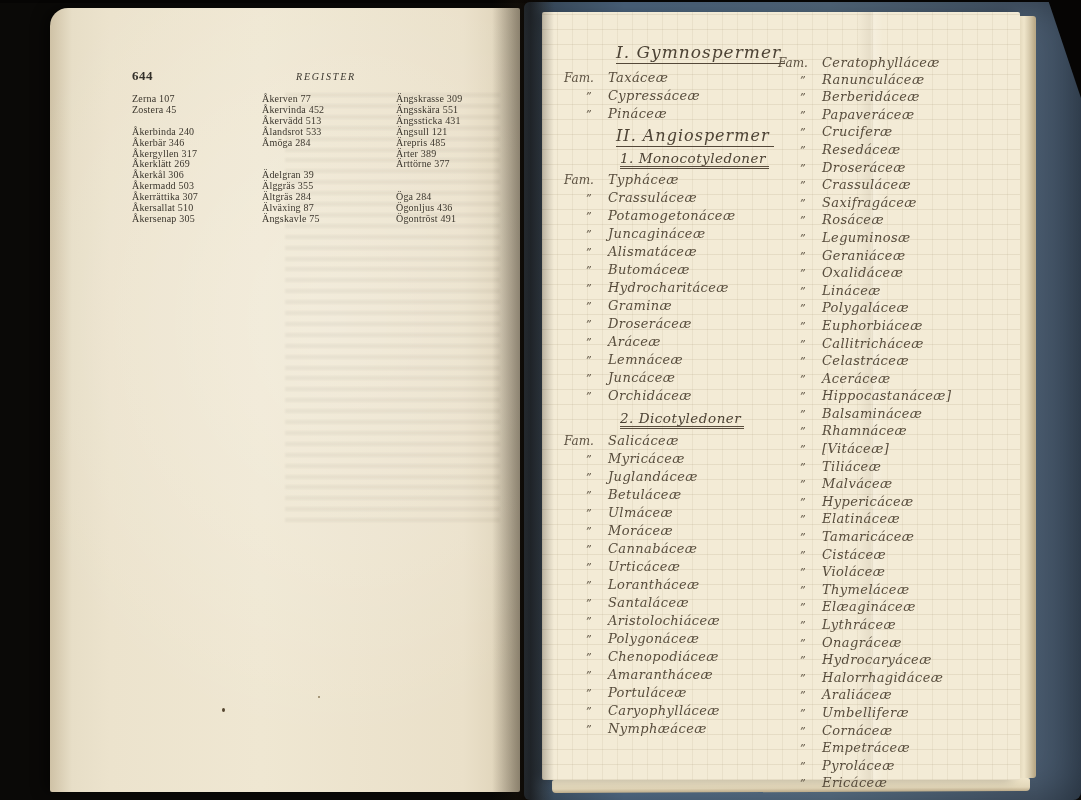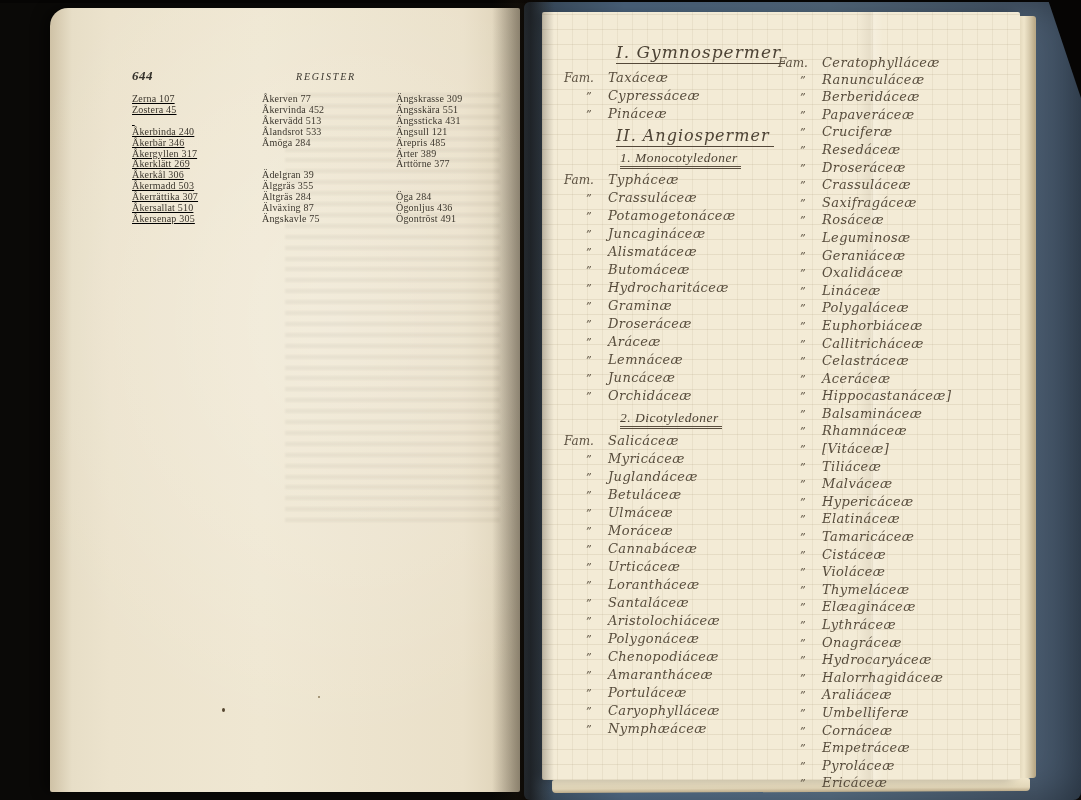--- a/index.html
+++ b/index.html
@@ -40,28 +40,28 @@
   .left-page {
     position:absolute; left:50px; top:8px; width:470px; height:784px;
     background:
       radial-gradient(120% 90% at 60% 40%, rgba(255,255,255,.25), rgba(0,0,0,0) 60%),
       linear-gradient(90deg,#cfc2a6 0, #e7dec7 22px, #ece3cd 60px, #efe7d2 45%, #eae0c9 88%, #dcd0b5 99%);
     border-radius:18px 2px 2px 2px;
     box-shadow:-6px 0 14px rgba(0,0,0,.45);
   }
   .lp-header-num {
     position:absolute; left:82px; top:60px;
-    font-size:13px; letter-spacing:.5px; color:#33302a; font-weight:bold;font-style:italic;
+    font-size:13px; letter-spacing:.5px; color:#33302a; font-weight:bold;
   }
   .lp-header-title {
     position:absolute; left:246px; top:63px;
     font-size:10px; letter-spacing:1.8px; color:#3a362e;font-style:italic;
   }
   .print-col { position:absolute; top:86px; width:135px; }
-  .print-col.c1 { left:82px;text-decoration:underline; }
+  .print-col.c1 { left:82px; }
   .print-col.c2 { left:212px; }
   .print-col.c3 { left:346px; }
   .print-row {
     font-size:10px; line-height:10.9px; white-space:nowrap;
     color:#3a352c; letter-spacing:.2px;
   }
   .bleed-through {
     position:absolute; left:235px; top:85px; width:215px; height:430px;
     background:repeating-linear-gradient(180deg, rgba(110,100,80,.07) 0 4px, rgba(0,0,0,0) 4px 10.9px);
     filter:blur(1px); pointer-events:none;
@@ -89,21 +89,21 @@
   .hw-col-left  { position:absolute; left:22px;  top:30px; width:260px; }
   .hw-col-right { position:absolute; left:236px; top:43px; width:240px; }
 
   .hw-title {
     font-size:17px; letter-spacing:1px; margin:0 0 5px 52px; color:#4c4234;
     display:table; padding:0 4px 1px 0; border-bottom:1.4px solid #55493a;
   }
   .hw-title.second { font-size:16px; margin:3px 0 2px 52px; }
   .hw-subtitle {
     font-size:13.5px; letter-spacing:.5px; margin:3px 0 2px 56px; color:#4c4234;
-    display:table; padding:0 3px 0 0; border-bottom:3px double #5a4e3e;font-family:Liberation Serif, serif;
+    display:table; padding:0 3px 0 0; border-bottom:3px double #5a4e3e;
   }
   .hw-subtitle.second { margin-top:5px; margin-bottom:3px; }
 
   .hw-row { font-size:13px; line-height:17px; white-space:nowrap; }
   .hw-col-right .hw-row { line-height:16.6px; }
   .hw-prefix { display:inline-block; width:44px; box-sizing:border-box; font-size:12px; color:#5d5242; }
   .hw-prefix.ditto { padding-left:22px; font-size:11px; }
   .hw-name { letter-spacing:.4px; }
 
   

